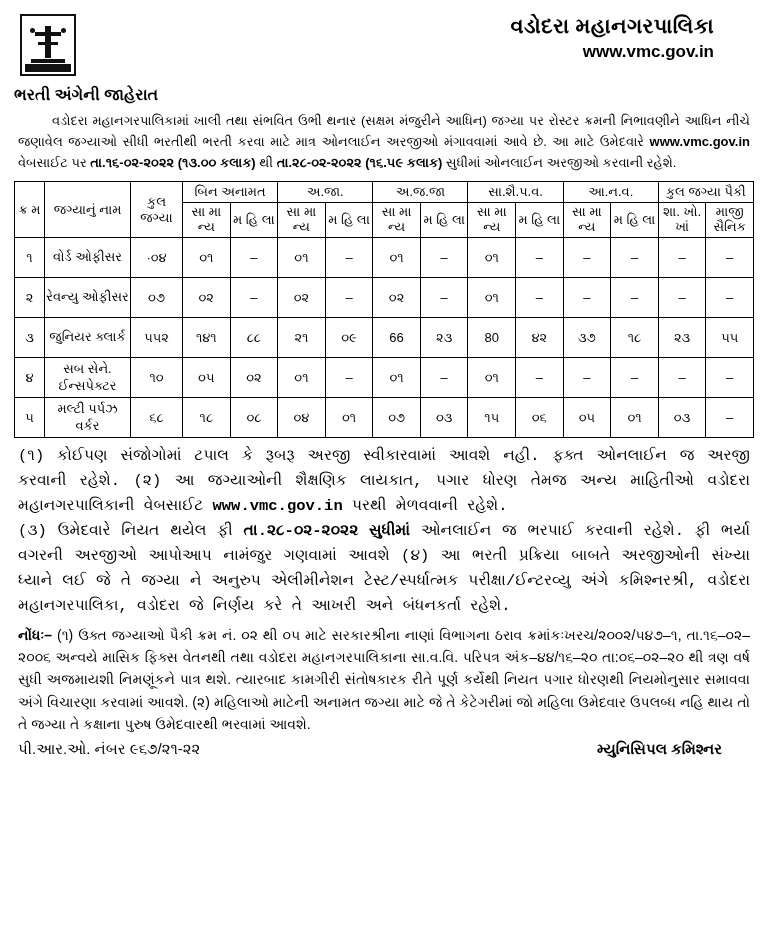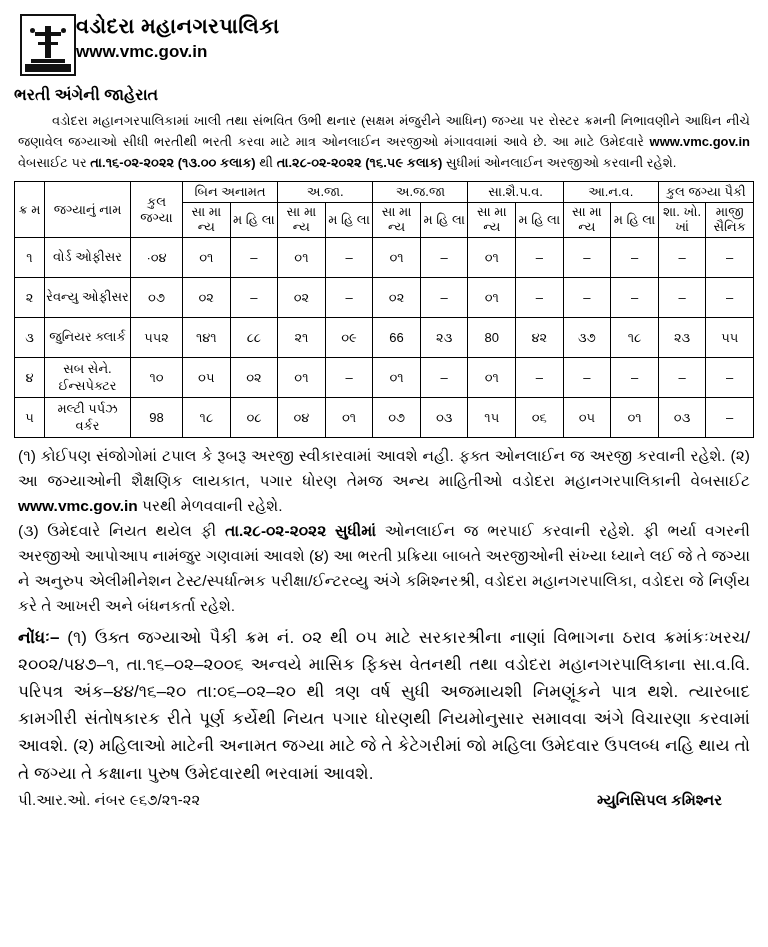--- a/index.html
+++ b/index.html
@@ -84,22 +84,23 @@
     top: 12px;
     width: 5px; height: 5px;
     border-radius: 50%;
     background: #111;
   }
   .logo .dot-l { left: 8px; }
   .logo .dot-r { right: 8px; }
 
   .header-text {
     flex: 1 1 auto;
-    text-align: left;
+    text-align: right;
     padding-right: 40px;
+    margin-left: 20px;
   }
   .org-name {
     font-size: 21px;
     font-weight: bold;
     letter-spacing: 0.3px;
     line-height: 1.35;
   }
   .org-site {
     font-size: 17px;
     font-weight: bold;
@@ -148,23 +149,23 @@
   .col-sub { width: 40px; }
   .col-last { width: 46px; }
 
   
   .notes {
     font-size: 15.5px;
     line-height: 1.6;
     text-align: justify;
     padding: 2px 4px 0 4px;
   }
-  .note-block { margin-bottom: 1px; }
+  .note-block { margin-bottom: 1px; font-family: Liberation Mono, monospace; }
   .nondh {
-    font-size: 17px;
+    font-size: 14px;
     line-height: 1.6;
     text-align: justify;
     padding: 4px 4px 0 4px;
   }
 
   
   .footer {
     display: flex;
     justify-content: space-between;
     align-items: center;
@@ -294,21 +295,21 @@
         <td>૦૧</td>
         <td>–</td>
         <td>–</td>
         <td>–</td>
         <td>–</td>
         <td>–</td>
       </tr>
       <tr class="datarow">
         <td>૫</td>
         <td class="rowname">મલ્ટી પર્પઝ વર્કર</td>
-        <td>98</td>
+        <td>૬૮</td>
         <td>૧૮</td>
         <td>૦૮</td>
         <td>૦૪</td>
         <td>૦૧</td>
         <td>૦૭</td>
         <td>૦૩</td>
         <td>૧૫</td>
         <td>૦૬</td>
         <td>૦૫</td>
         <td>૦૧</td>

